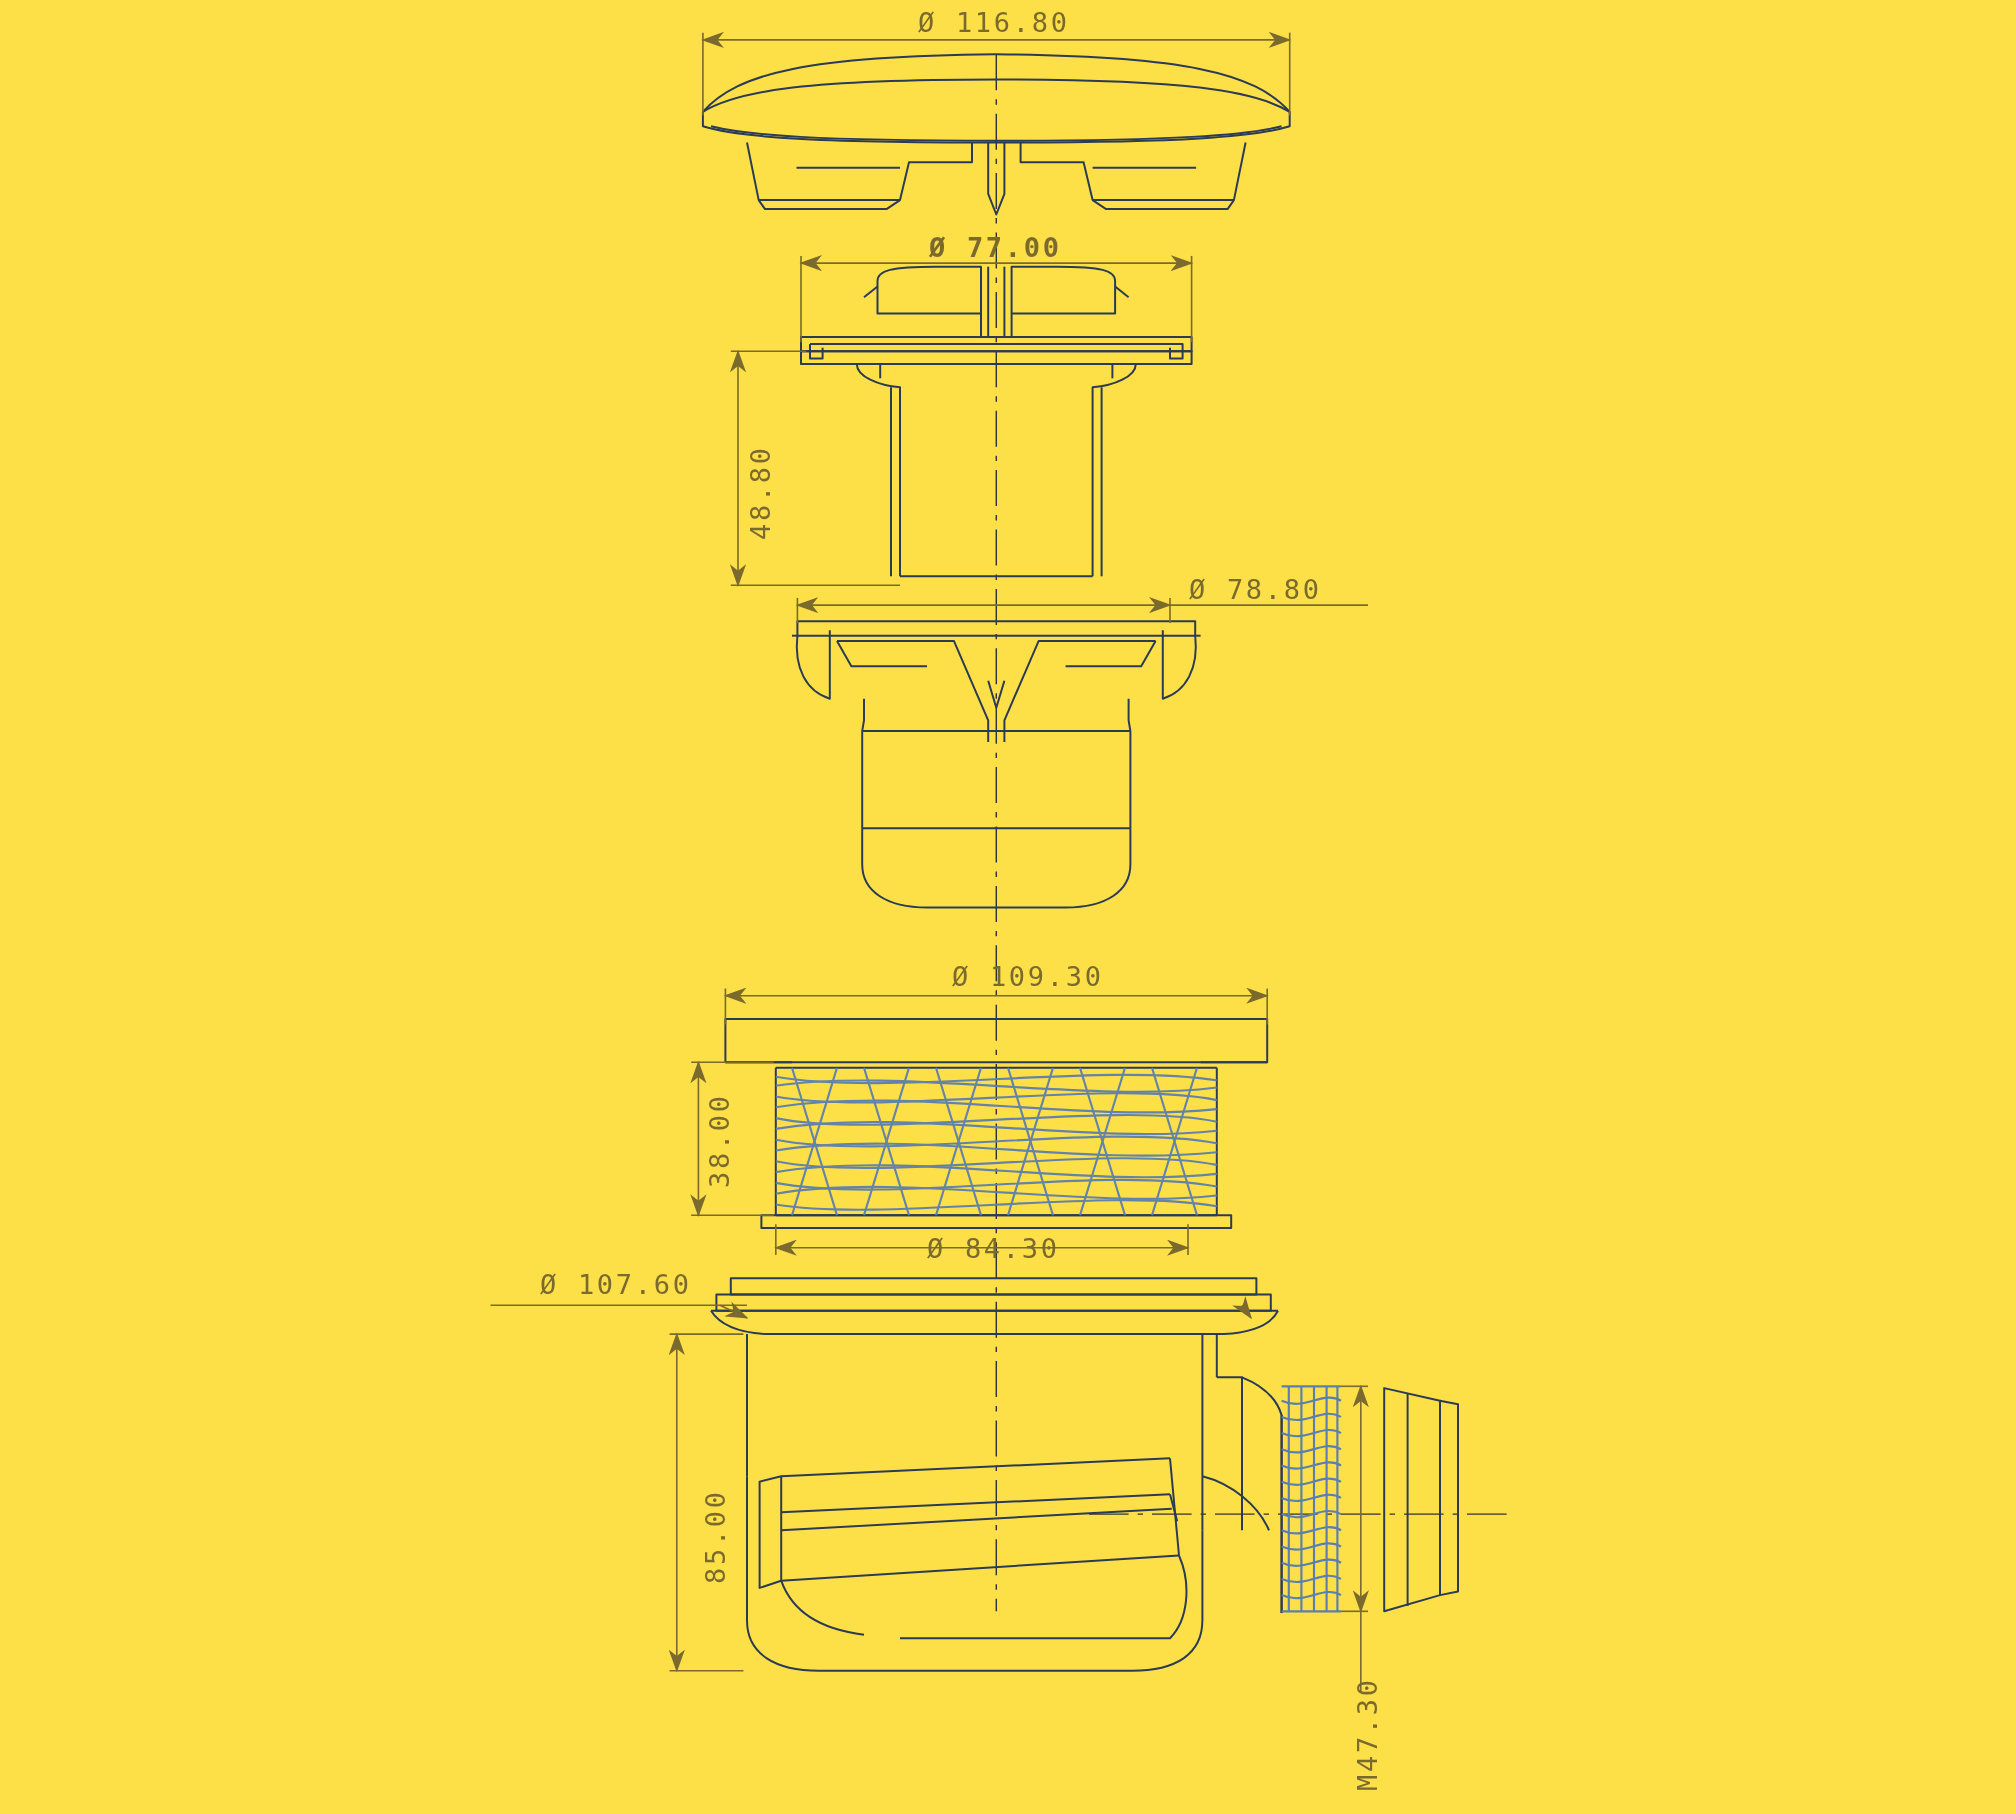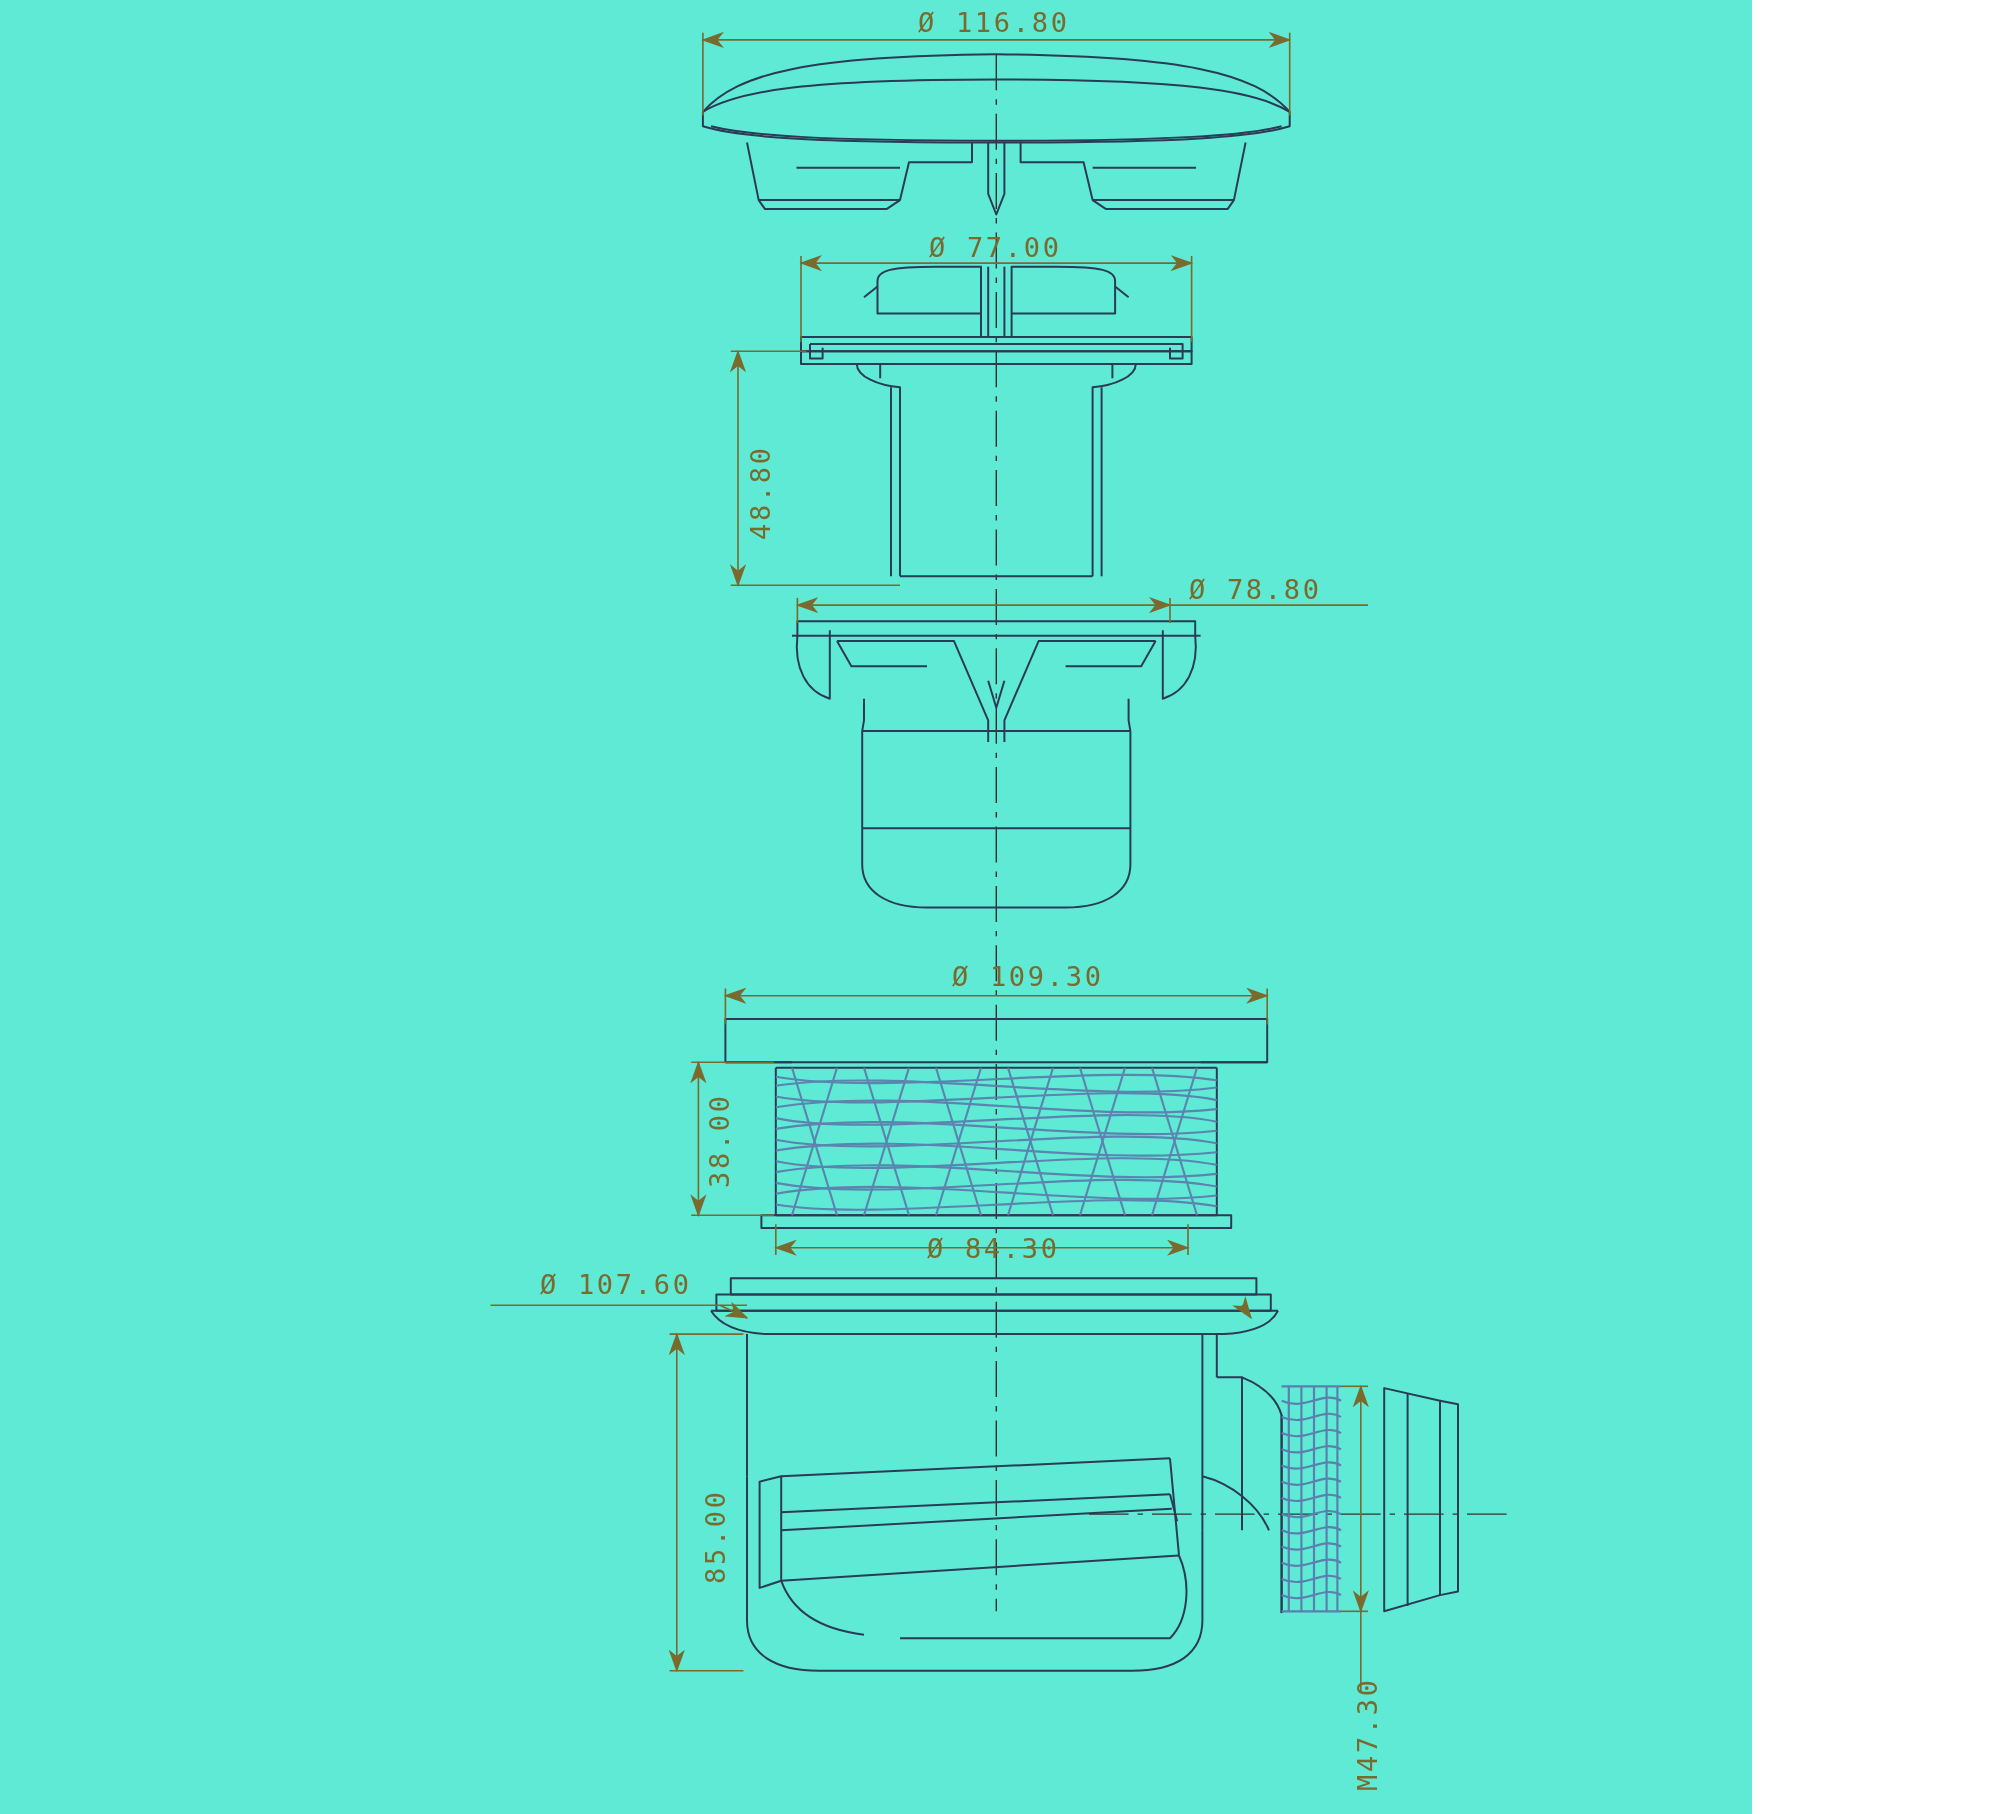--- a/index.html
+++ b/index.html
@@ -8,23 +8,23 @@
     background: #ffffff;
   }
   body {
     width: 2016px;
     height: 1815px;
     font-family: "DejaVu Sans Mono", monospace;
     overflow: hidden;
   }
   #sheet {
     position: relative;
-    width: 1752px;
+    width: 2016px;
     height: 1815px;
-    background: #5eead4;
+    background: #fde047;
   }
   #drawing-svg {
     position: absolute;
     left: 0;
     top: 0;
     width: 2016px;
     height: 1815px;
   }
   .dim-label {
     position: absolute;
@@ -271,21 +271,21 @@
 
       <line x1="1512" y1="1540" x2="1512" y2="1790" marker-start="url(#arrStart)" marker-end="url(#arrEnd)"></line>
       <line x1="1490" y1="1540" x2="1520" y2="1540"></line>
       <line x1="1490" y1="1790" x2="1520" y2="1790"></line>
       <line x1="1512" y1="1790" x2="1512" y2="1880"></line>
     </g>
   </svg>
 
   <div class="dim-label" style="left:918px; top:7.2px;">Ø 116.80</div>
 
-  <div class="dim-label" style="left:929px; top:232px;">Ø 77.00</div>
+  <div class="dim-label" style="left:929px; top:232px;font-weight:bold;">Ø 77.00</div>
 
   <div class="dim-label vert" style="left:745px; top:540px;">48.80</div>
 
   <div class="dim-label" style="left:1189px; top:574px;">Ø 78.80</div>
 
   <div class="dim-label" style="left:920px; top:961px;margin-left:32px;">Ø 109.30</div>
 
   <div class="dim-label vert" style="left:704px; top:1188px;">38.00</div>
 
   <div class="dim-label" style="left:927px; top:1233px;">Ø 84.30</div>

